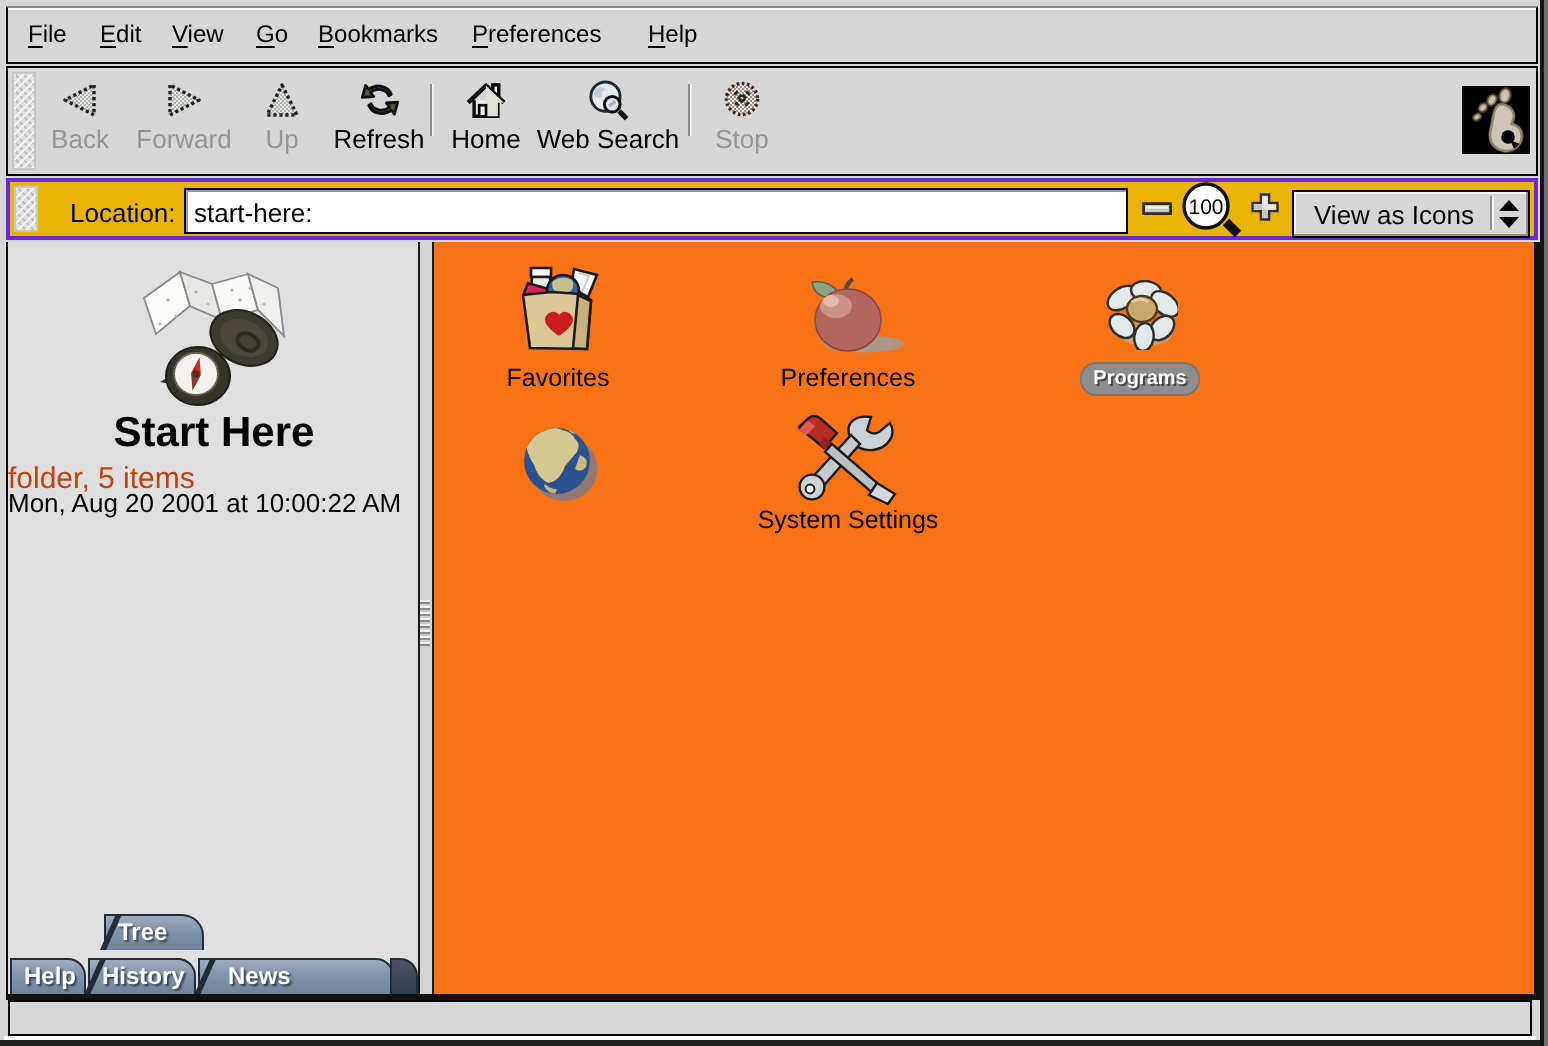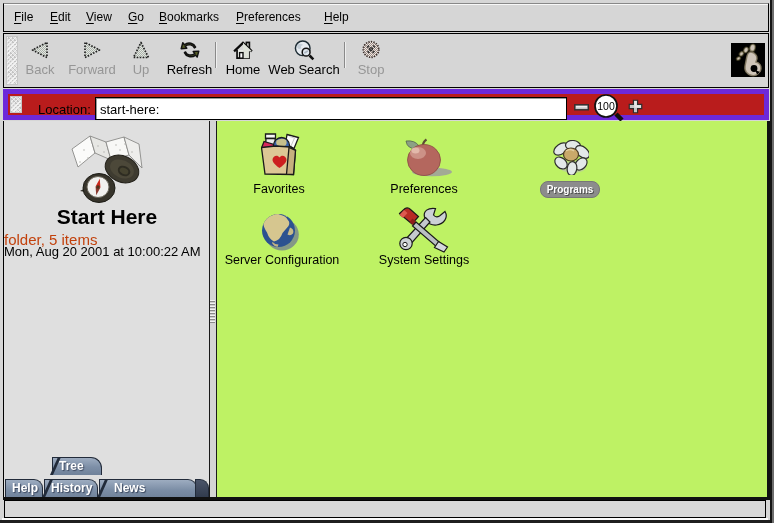--- a/index.html
+++ b/index.html
@@ -22,32 +22,32 @@
  background:
   repeating-linear-gradient(135deg, #f2f2f2 0 1px, transparent 1px 3px),
   repeating-linear-gradient(45deg, #c2c2c2 0 1px, #e0e0e0 1px 3px);}
 .tbtn{position:absolute;top:4px;height:46px;text-align:center;}
 .tbtn .ticon{display:block;margin:0 auto;}
 .tbtn .tlab{font-size:13px;display:block;}
 .tlab.dis{color:#969696;}
 .tsep{position:absolute;top:8px;width:1px;height:26px;background:#8a8a8a;border-right:1px solid #efefef;}
 #throbber{left:727px;top:9px;width:34px;height:34px;background:#000;}
 
-#locbar{left:3px;top:89px;width:766px;height:31px;background:#b91c1c;
- border:5px solid #6d28d9;box-sizing:border-box;}
+#locbar{left:3px;top:89px;width:766px;height:31px;background:#eab308;
+ border:2px solid #6d28d9;box-sizing:border-box;}
 #locbar .llab{position:absolute;left:30px;top:8px;font-size:13px;}
 #locinput{position:absolute;left:87px;top:3px;width:470px;height:21px;background:#fff;
  border:1px solid #000;box-shadow:inset 1px 1px 0 #999;}
 #locinput span{position:absolute;left:4px;top:4px;font-size:13px;}
 
 #sidebar{left:3px;top:121px;width:220px;height:377px;background:#dfdfdf;border-left:1px solid #000;border-right:3px solid #4d7c0f;box-sizing:border-box;}
 #divider{left:209px;top:121px;width:8px;height:377px;background:#d4d4d4;border-left:1px solid #1a1a1a;border-right:1px solid #1a1a1a;box-sizing:border-box;}
 #dividerhandle{left:210px;top:300px;width:5px;height:23px;
  background:repeating-linear-gradient(#f2f2f2 0 1px, #8a8a8a 1px 2px, #cccccc 2px 3px);}
-#main{left:216px;top:121px;width:551px;height:376px;background:#bef264;}
+#main{left:216px;top:121px;width:551px;height:376px;background:#f97316;}
 #mainborder{left:767px;top:121px;width:3px;height:379px;background:#111;}
 #contentbot{left:3px;top:497px;width:767px;height:3px;background:#111;}
 
 #sh-title{left:0;top:84px;width:206px;text-align:center;font-size:21px;font-weight:bold;color:#000;letter-spacing:0px;}
 #sh-sub1{left:0;top:110px;width:206px;text-align:left;font-size:15px;color:#c2410c;}
 #sh-sub2{left:0;top:123px;width:206px;font-size:13px;color:#000;}
 
 .tab{position:absolute;height:18px;color:#fff;font-weight:bold;font-size:12px;
  background:linear-gradient(#9dacc0,#7c8ea6 55%,#70829a);
  border:1px solid #222b3a;border-bottom:none;border-radius:0 9px 0 0;
@@ -183,20 +183,28 @@
     </svg>
   <svg class="abs" style="left:584px;top:0px" width="33" height="29" viewBox="0 0 33 29">
     <line x1="24" y1="20" x2="30" y2="26" stroke="#111" stroke-width="4.5"></line>
     <circle cx="14" cy="12" r="11" fill="#fff" stroke="#111" stroke-width="1.7"></circle>
     <text x="14" y="16" font-size="10.5" text-anchor="middle" font-family="Liberation Sans, sans-serif">100</text>
   </svg>
   <svg class="abs" style="left:620px;top:5px" width="15" height="15" viewBox="0 0 18 18">
     <path d="M6.5 1.5 h5 v5 h5 v5 h-5 v5 h-5 v-5 h-5 v-5 h5 z" fill="#c6c6c6" stroke="#2e2e2e" stroke-width="1.4"></path>
       <path d="M7.5 2.5 h3 v5 h5 v3 h-8 z" fill="#efefef" opacity="0.8"></path>
   </svg>
+  <div class="abs" style="left:641px;top:4px;width:117px;height:22px;background:#d6d6d6;border:1px solid #000;box-shadow:inset -1px -1px 0 #8f8f8f, inset 1px 1px 0 #f4f4f4;">
+    <span style="position:absolute;left:10px;top:4px;font-size:13px;">View as Icons</span>
+    <span style="position:absolute;right:17px;top:2px;width:1px;height:17px;background:#fafafa;border-left:1px solid #8f8f8f;"></span>
+    <svg style="position:absolute;right:4px;top:4px" width="11" height="14" viewBox="0 0 11 14">
+      <polygon points="5.5,0 10.5,5.5 0.5,5.5" fill="#000"></polygon>
+      <polygon points="5.5,14 10.5,8.5 0.5,8.5" fill="#000"></polygon>
+    </svg>
+  </div>
 </div>
 
 <div id="sidebar" class="abs">
   <svg class="abs" style="left:64px;top:11px" width="76" height="72" viewBox="0 0 76 72">
     <g stroke="#8a8a88" stroke-width="0.9">
       <polygon points="4,17 22,4 27,21 10,35" fill="#fbfbfa"></polygon>
       <polygon points="22,4 38,10 43,28 27,21" fill="#e7e7e4"></polygon>
       <polygon points="38,10 56,5 61,23 43,28" fill="#f8f8f6"></polygon>
       <polygon points="56,5 71,12 74,36 61,23" fill="#eeeeec"></polygon>
     </g>
@@ -292,21 +300,20 @@
       </defs>
     <ellipse cx="23" cy="23.5" rx="16.8" ry="16" fill="#707a92" opacity="0.75"></ellipse>
     <circle cx="19.5" cy="19.5" r="16.5" fill="#2c5290"></circle>
     <g clip-path="url(#gclip)">
       <path d="M4 10 Q7 5.5 13 4.5 Q17 1.5 22 4 Q27 5 28.5 8.5 Q31.5 11 29.5 15 L23.5 22 Q21 29.5 15 30.5 Q10 28 8 21.5 Q4 15.5 4 10 z" fill="#d6c68f"></path>
       <path d="M24 2 q4-1.5 7 0.5 l-3 3.5 q-3-1-4-4z" fill="#cfc189"></path>
       <path d="M31 16.5 q4.5 1.5 3 6 q-2.5 3-5.5 1 z" fill="#c8ba88"></path>
       <path d="M13.5 31 q2.5 2.5 6 2.5 l-1 2.5 q-3.5-0.5-5.5-4z" fill="#c0b284"></path>
     </g>
   </svg>
-  <div class="ilabel" style="left:6px;top:132px;width:120px;">Server Configuration</div>
 
   <svg class="abs" style="left:180px;top:86px" width="54" height="46" viewBox="0 0 54 46">
     <g stroke="#1a1a1a" stroke-width="1.2">
       <path d="M28.5 10 C27 4 32 0.5 39.5 1.5 L37.5 8 C39 10 41.5 10.2 43.5 9 L49 4.5 C52.5 10.5 48 17 40.5 18 C36 18.5 31.5 16.5 30 13.5 z" fill="#ccd1d5"></path>
       <polygon points="29.5,10.5 34,15 13.5,38.5 8,34" fill="#c4c9cd"></polygon>
       <circle cx="10" cy="36.5" r="6.2" fill="#ccd1d5"></circle>
       <circle cx="9" cy="37.5" r="2.2" fill="#f6f6f6" stroke-width="1"></circle>
       <path d="M3.5 6.5 L9 1.5 Q12 0 14.5 2.5 L22.5 9.5 L16 17 L7 9.5 Q4.5 8.5 3.5 6.5 z" fill="#b82c24"></path>
       <path d="M8 3 l3.5 3 l-4.5 5 l-3.5-3 z" fill="#dd5a50" stroke="none"></path>
       <path d="M16.5 11.5 l4.5 4 l-3 3.5 l-4.5-4 z" fill="#8e1f1a" stroke="none"></path>

